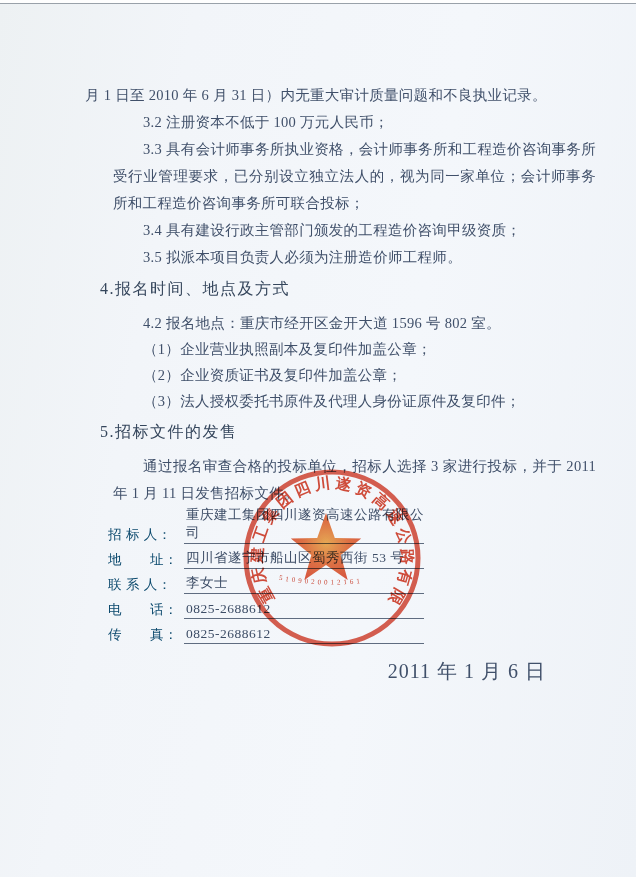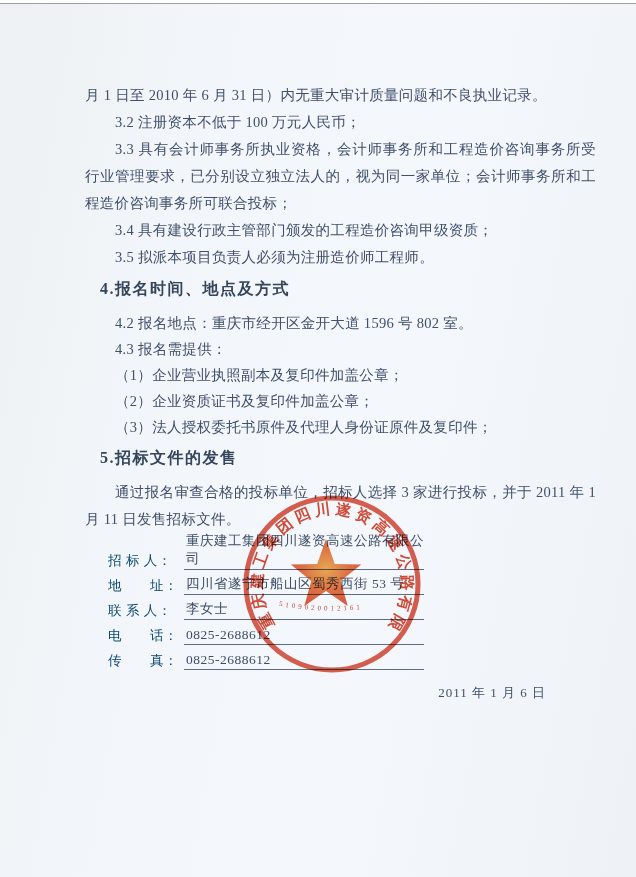--- a/index.html
+++ b/index.html
@@ -6,58 +6,57 @@
   body{
     width:636px;height:877px;position:relative;overflow:hidden;
     background:linear-gradient(100deg,#edf1f3 0%,#f2f5f9 25%,#f4f7fb 60%,#eef2f7 100%);
     font-family:"Liberation Serif","DejaVu Serif",serif;
     color:#40506a;
   }
   .top-strip{position:absolute;top:0;left:0;width:636px;height:3px;background:#fefefe;}
   .top-line{position:absolute;top:3px;left:0;width:636px;border-top:1px solid #99a1a9;}
   .content{position:absolute;top:82px;left:85px;width:511px;}
   p.line{margin:0;font-size:14.5px;line-height:27px;text-align:justify;letter-spacing:0.3px;}
-  p.indent{text-indent:30px;}
+  p.indent{text-indent:30px;margin-left:28px;}
   .sec-heading{
-    font-size:16px;font-weight:bold;color:#35465c;
+    font-size:16px;font-weight:normal;color:#35465c;
     margin:4px 0 8px 15px;line-height:27px;letter-spacing:1.5px;
   }
   .sec4 p.line{line-height:26px;}
   .contact-block{position:relative;margin-top:12px;margin-left:23px;width:380px;}
   .contact-row{display:flex;align-items:flex-end;height:25px;font-size:13.5px;}
   .contact-label{width:76px;letter-spacing:0.5px;white-space:pre;color:#0c4a6e;}
   .contact-value{
     width:238px;border-bottom:1px solid #5f6c80;
     padding:0 0 1px 2px;letter-spacing:0.5px;color:#3d4d66;
   }
   .stamp{
     position:absolute;left:133px;top:-52px;width:182px;height:182px;
     mix-blend-mode:multiply;opacity:0.93;pointer-events:none;
   }
-  .date-line{margin-top:14px;text-align:right;padding-right:50px;font-size:13px;letter-spacing:1px;}
+  .date-line{margin-top:14px;text-align:right;padding-right:50px;font-size:20px;letter-spacing:1px;}
 </style>
 </head>
 <body>
 
 <div class="top-strip"></div>
 <div class="top-line"></div>
 
 <div class="content">
 
   <p class="line">月 1 日至 2010 年 6 月 31 日）内无重大审计质量问题和不良执业记录。</p>
 
   <p class="line indent">3.2 注册资本不低于 100 万元人民币；</p>
   <p class="line indent">3.3 具有会计师事务所执业资格，会计师事务所和工程造价咨询事务所受行业管理要求，已分别设立独立法人的，视为同一家单位；会计师事务所和工程造价咨询事务所可联合投标；</p>
   <p class="line indent">3.4 具有建设行政主管部门颁发的工程造价咨询甲级资质；</p>
   <p class="line indent">3.5 拟派本项目负责人必须为注册造价师工程师。</p>
 
   <div class="sec-heading">4.报名时间、地点及方式</div>
   <div class="sec4">
     <p class="line indent">4.2 报名地点：重庆市经开区金开大道 1596 号 802 室。</p>
-    <p class="line indent">4.3 报名需提供：</p>
     <p class="line indent">（1）企业营业执照副本及复印件加盖公章；</p>
     <p class="line indent">（2）企业资质证书及复印件加盖公章；</p>
     <p class="line indent">（3）法人授权委托书原件及代理人身份证原件及复印件；</p>
   </div>
 
   <div class="sec-heading">5.招标文件的发售</div>
   <p class="line indent">通过报名审查合格的投标单位，招标人选择 3 家进行投标，并于 2011 年 1 月 11 日发售招标文件。</p>
 
 
   <div class="contact-block">

